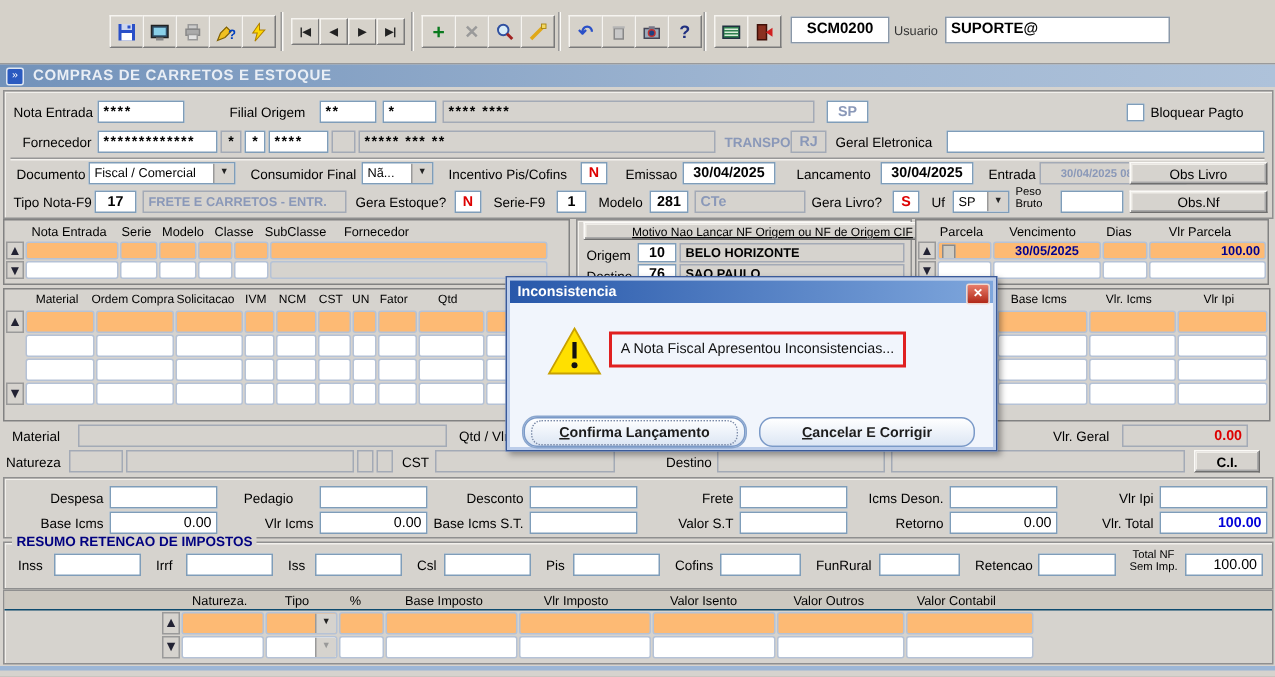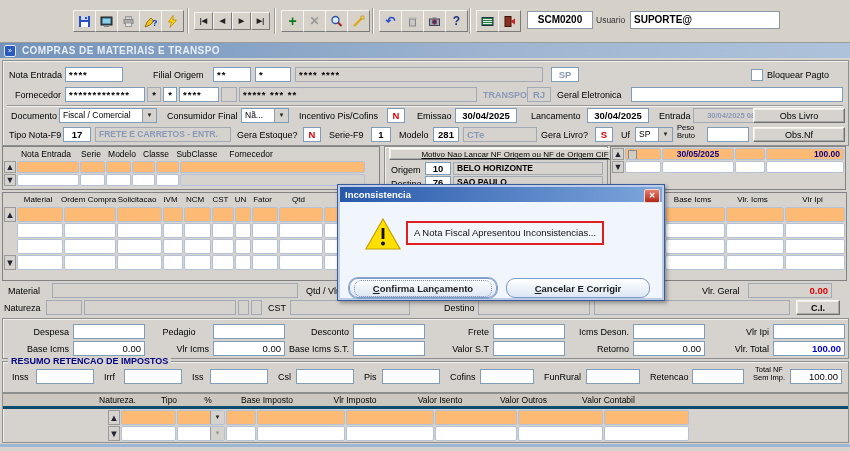--- a/index.html
+++ b/index.html
@@ -163,21 +163,21 @@
           <polygon points="7.5,6.5 12,3.5 12,9.5" fill="#d02020"></polygon>
         </svg>
       </div>
     <div class="tfld" style="left:527px;width:58px">SCM0200</div>
     <span class="tlbl" style="left:596px">Usuario</span>
     <div class="tfld" style="left:630px;width:142px;text-align:left">SUPORTE@</div>
   </div>
 
   <div id="titlebar">
     <div class="ticon">»</div>
-    <span class="ttxt">COMPRAS DE MATERIAIS E TRANSPO</span>
+    <span class="ttxt">COMPRAS DE CARRETOS E ESTOQUE</span>
   </div>
 
   <div class="panel" style="left:2px;top:60px;width:845px;height:84px">
 
     <span class="lbl" style="left:6px;top:9px">Nota Entrada</span>
     <div class="fld stars" style="left:62px;top:6px;width:58px">****</div>
     <span class="lbl" style="left:150px;top:9px">Filial Origem</span>
     <div class="fld stars" style="left:210px;top:6px;width:38px">**</div>
     <div class="fld stars" style="left:252px;top:6px;width:36px">*</div>
     <div class="fld gray stars" style="left:292px;top:6px;width:248px">**** ****</div>
@@ -265,20 +265,27 @@
     <div class="btn3d" style="left:4px;top:1px;width:252px;height:12px;font-size:8px;line-height:11px;text-decoration:underline">Motivo Nao Lancar NF Origem ou NF de Origem CIF</div>
     <span class="lbl" style="left:6px;top:18px">Origem</span>
     <div class="fld ctr" style="left:40px;top:15px;width:26px;height:13px;line-height:11px">10</div>
     <div class="fld gray" style="left:68px;top:15px;width:150px;height:13px;line-height:11px;font-size:8.5px">BELO HORIZONTE</div>
     <span class="lbl" style="left:6px;top:32px">Destino</span>
     <div class="fld ctr" style="left:40px;top:29px;width:26px;height:13px;line-height:11px">76</div>
     <div class="fld gray" style="left:68px;top:29px;width:150px;height:13px;line-height:11px;font-size:8.5px">SAO PAULO</div>
   </div>
 
   <div class="grid" style="left:610px;top:146px;width:236px;height:44px">
+    <div class="ghead">
+      <span style="width:12px"></span>
+      <span style="width:36px">Parcela</span>
+      <span style="width:72px">Vencimento</span>
+      <span style="width:30px">Dias</span>
+      <span style="width:78px">Vlr Parcela</span>
+    </div>
     <div class="grow r15 y">
       <i class="garr">▲</i>
       <b class="gc" style="width:36px"><i style="display:inline-block;width:7px;height:9px;background:#cfccc4;border:1px solid #8a8a8a;margin:1px 0 0 2px"></i></b>
       <b class="gc navyv" style="width:72px;text-align:center;font-size:8.5px">30/05/2025</b>
       <b class="gc" style="width:30px"></b>
       <b class="gc navyv" style="width:78px;text-align:right;padding-right:3px;font-size:8.5px">100.00</b>
     </div>
     <div class="grow r15">
       <i class="garr">▼</i>
       <b class="gc" style="width:36px"></b>
@@ -459,21 +466,21 @@
   <span class="lbl" style="left:450px;top:372px">Cofins</span>
   <div class="fld norm" style="left:480px;top:369px;width:54px"></div>
   <span class="lbl" style="left:544px;top:372px">FunRural</span>
   <div class="fld norm" style="left:586px;top:369px;width:54px"></div>
   <span class="lbl" style="left:650px;top:372px">Retencao</span>
   <div class="fld norm" style="left:692px;top:369px;width:52px"></div>
   <span class="lbl" style="left:750px;top:366px;width:38px;font-size:7.5px;white-space:normal;line-height:8px;text-align:center">Total NF Sem Imp.</span>
   <div class="fld norm rt" style="left:790px;top:369px;width:52px">100.00</div>
 
   <div class="panel" style="left:2px;top:393px;width:845px;height:48px">
-    <div class="ghead" style="padding-left:87px;height:12px;background:#ccc8c0;border-bottom:3px solid #0c4a6e">
+    <div class="ghead" style="padding-left:116px;height:12px;background:#ccc8c0;border-bottom:1px solid #0c4a6e">
       <span style="width:55px">Natureza.</span>
       <span style="width:48px">Tipo</span>
       <span style="width:30px">%</span>
       <span style="width:88px">Base Imposto</span>
       <span style="width:88px">Vlr Imposto</span>
       <span style="width:82px">Valor Isento</span>
       <span style="width:85px">Valor Outros</span>
       <span style="width:85px">Valor Contabil</span>
     </div>
     <div class="grow r18 y" style="padding-left:104px">

